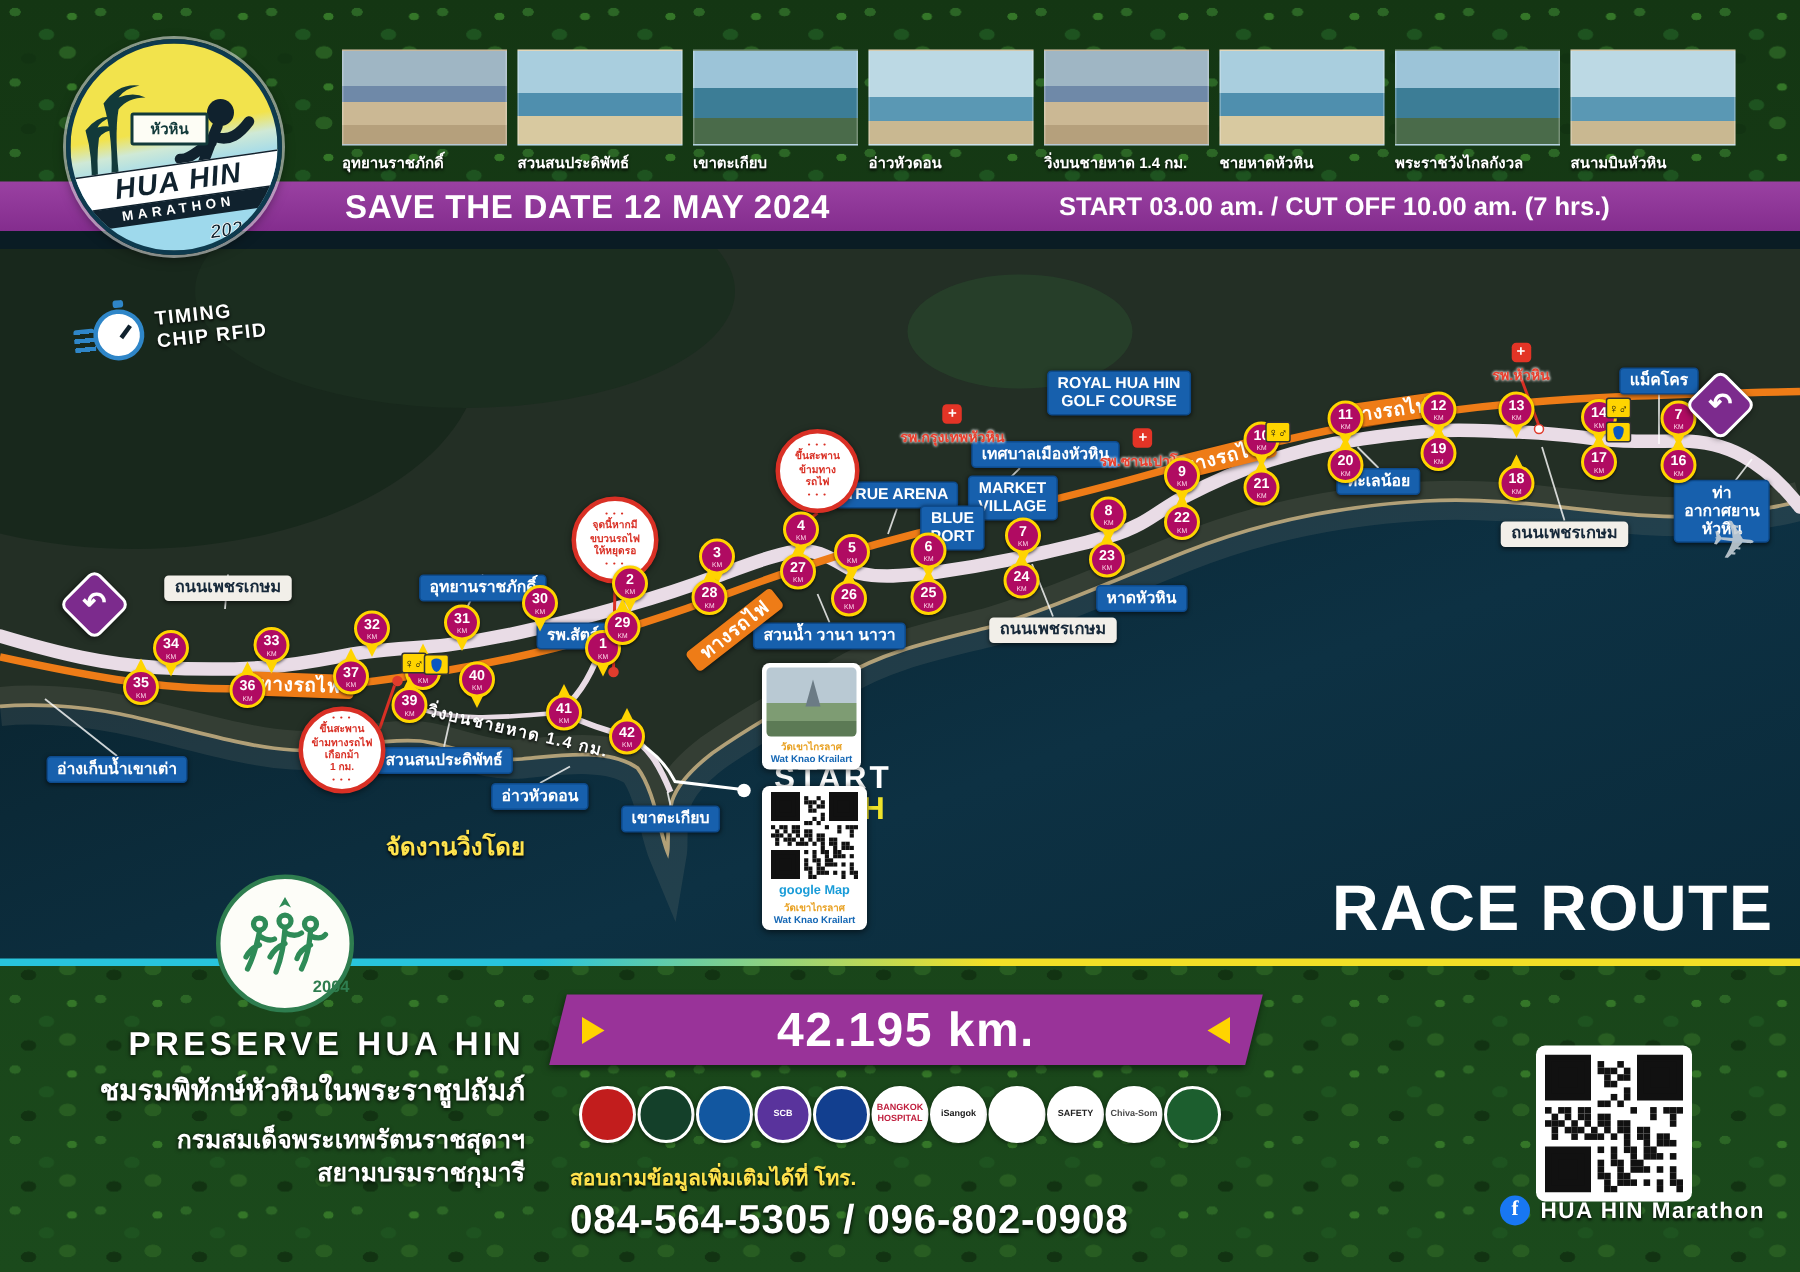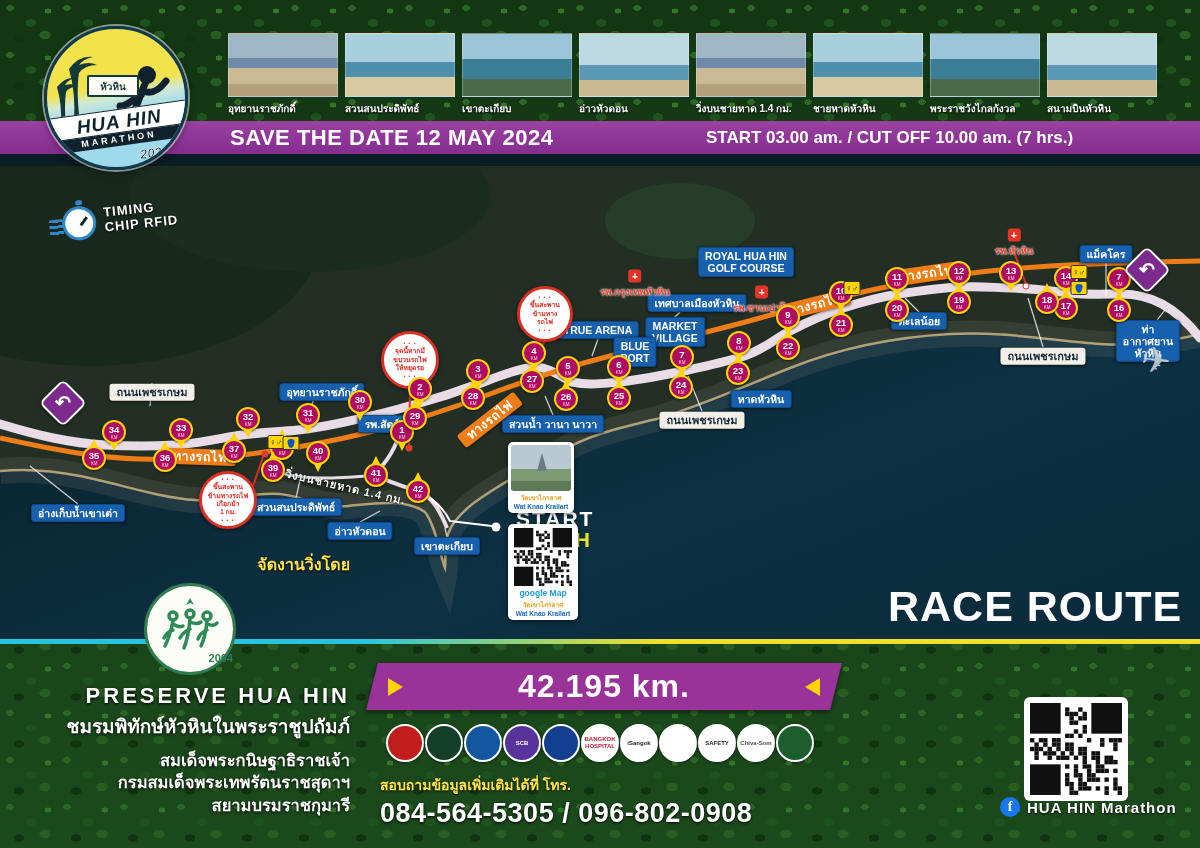--- a/index.html
+++ b/index.html
@@ -377,21 +377,21 @@
         <div class="km up" style="left: 1119px; top: 144px;">
           <b>16</b>
           <i>KM</i>
           <div class="tail"></div>
         </div>
         <div class="km up" style="left: 1066px; top: 142px;">
           <b>17</b>
           <i>KM</i>
           <div class="tail"></div>
         </div>
-        <div class="km up" style="left: 1011px; top: 136px; margin-left: 36px;">
+        <div class="km up" style="left: 1011px; top: 156px;">
           <b>18</b>
           <i>KM</i>
           <div class="tail"></div>
         </div>
         <div class="km up" style="left: 959px; top: 136px;">
           <b>19</b>
           <i>KM</i>
           <div class="tail"></div>
         </div>
         <div class="km up" style="left: 897px; top: 144px;">
@@ -683,21 +683,20 @@
             <path d="M43,33 C42,44 41,52 37,62 M43,36 q7,3 11,0 M43,43 q-7,3 -10,9"></path>
           <circle cx="60" cy="30" r="4"></circle>
             <path d="M60,35 C59,45 58,52 54,60 M60,38 q7,3 10,-1 M60,44 q-7,3 -9,9"></path>
         </g>
       </svg>
       <div class="y2004">2004</div>
     </div>
     <div class="club-en">PRESERVE  HUA  HIN</div>
     <div class="club-th">ชมรมพิทักษ์หัวหินในพระราชูปถัมภ์</div>
     <div class="royal">
-      <div>สมเด็จพระกนิษฐาธิราชเจ้า</div>
       <div>กรมสมเด็จพระเทพรัตนราชสุดาฯ</div>
       <div>สยามบรมราชกุมารี</div>
     </div>
   </div>
 
   <div id="distance-banner">
     <div class="pg"></div>
     <div class="arrow l"></div>
     <div class="arrow r"></div>
     <div class="txt">42.195 km.</div>

